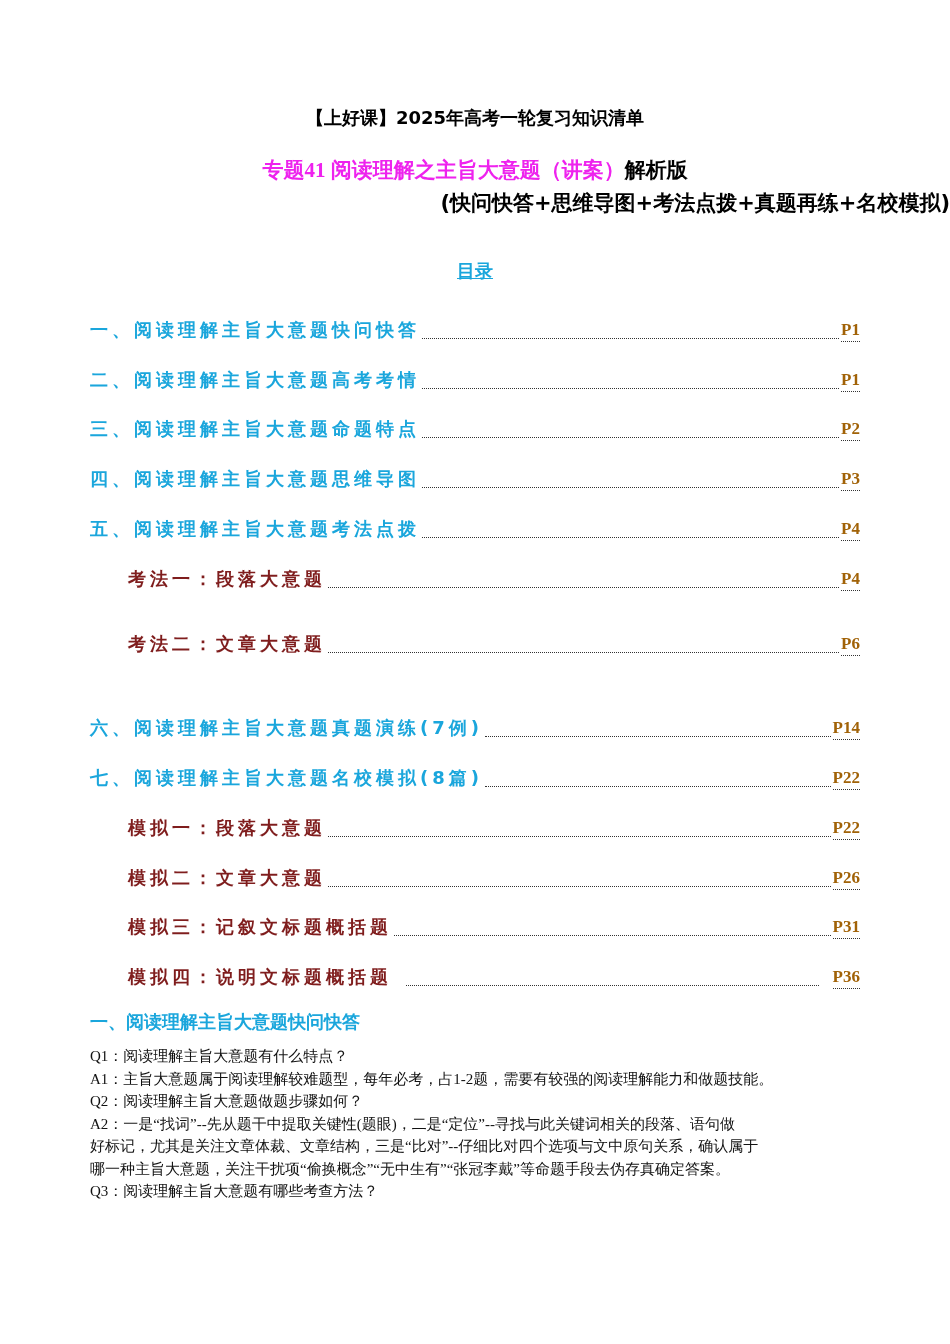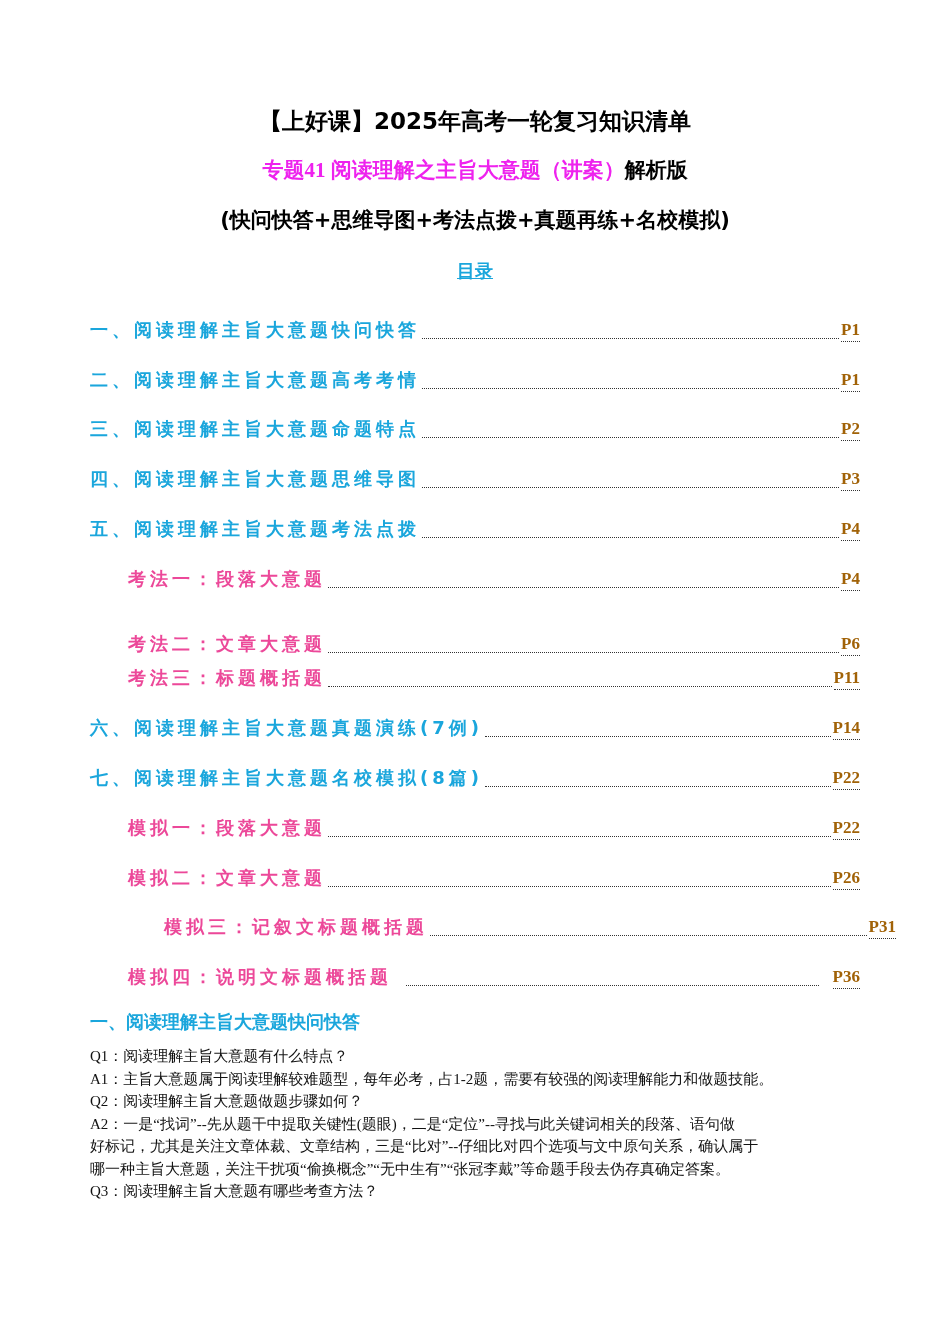--- a/index.html
+++ b/index.html
@@ -22,23 +22,23 @@
       height: 1344px;
     }
     .title-line {
       position: absolute;
       left: 0;
       width: 950px;
       text-align: center;
       font-weight: bold;
       white-space: nowrap;
     }
-    .t1 { top: 106px; font-size: 23px; letter-spacing: 0px; }
+    .t1 { top: 106px; font-size: 18px; letter-spacing: 0px; }
     .t2 { top: 156px; font-size: 21px; font-family: Liberation Serif, serif; }
-    .t3 { top: 206px; font-size: 21px; }
+    .t3 { top: 189px; font-size: 21px; text-align: right; }
     .t4 { top: 259px; font-size: 18px; }
     .magenta { color: #ee22ee; }
     .cyan { color: #1aa6dc; text-decoration: underline; }
 
     .toc-row {
       position: absolute;
       left: 90px;
       width: 770px;
       height: 30px;
       display: flex;
@@ -47,21 +47,21 @@
     }
     .toc-label {
       font-weight: bold;
       font-size: 18px;
       letter-spacing: 4px;
       line-height: 24px;
       flex: 0 0 auto;
     }
     .toc-row.main .toc-label { color: #1aa6dc; }
     .toc-row.sub { left: 128px; width: 732px; }
-    .toc-row.sub .toc-label { color: #ec4899; }
+    .toc-row.sub .toc-label { color: #7f1d1d; }
     .toc-leader {
       flex: 1 1 auto;
       border-bottom: 1px dotted #333;
       margin: 0 2px 3px 2px;
       height: 1px;
     }
     .toc-page {
       flex: 0 0 auto;
       font-family: "Liberation Serif", "DejaVu Serif", serif;
       font-weight: bold;
@@ -138,46 +138,41 @@
   <div class="toc-row sub" style="top:561px;">
     <span class="toc-label">考法一：段落大意题</span>
     <span class="toc-leader"></span>
     <span class="toc-page">P4</span>
   </div>
   <div class="toc-row sub" style="top:611px;margin-top:15px;">
     <span class="toc-label">考法二：文章大意题</span>
     <span class="toc-leader"></span>
     <span class="toc-page">P6</span>
   </div>
-  <div class="toc-row sub" style="top:660px;">
-    <span class="toc-label">考法三：标题概括题</span>
-    <span class="toc-leader"></span>
-    <span class="toc-page">P11</span>
-  </div>
   <div class="toc-row main" style="top:710px;">
     <span class="toc-label">六、阅读理解主旨大意题真题演练(7例)</span>
     <span class="toc-leader"></span>
     <span class="toc-page">P14</span>
   </div>
   <div class="toc-row main" style="top:760px;">
     <span class="toc-label">七、阅读理解主旨大意题名校模拟(8篇)</span>
     <span class="toc-leader"></span>
     <span class="toc-page">P22</span>
   </div>
   <div class="toc-row sub" style="top:810px;">
     <span class="toc-label">模拟一：段落大意题</span>
     <span class="toc-leader"></span>
     <span class="toc-page">P22</span>
   </div>
   <div class="toc-row sub" style="top:860px;">
     <span class="toc-label">模拟二：文章大意题</span>
     <span class="toc-leader"></span>
     <span class="toc-page">P26</span>
   </div>
-  <div class="toc-row sub" style="top:909px;margin-left:36px;">
+  <div class="toc-row sub" style="top:909px;">
     <span class="toc-label">模拟三：记叙文标题概括题</span>
     <span class="toc-leader"></span>
     <span class="toc-page">P31</span>
   </div>
   <div class="toc-row sub" style="top:959px;gap:12px;">
     <span class="toc-label">模拟四：说明文标题概括题</span>
     <span class="toc-leader"></span>
     <span class="toc-page">P36</span>
   </div>
 

